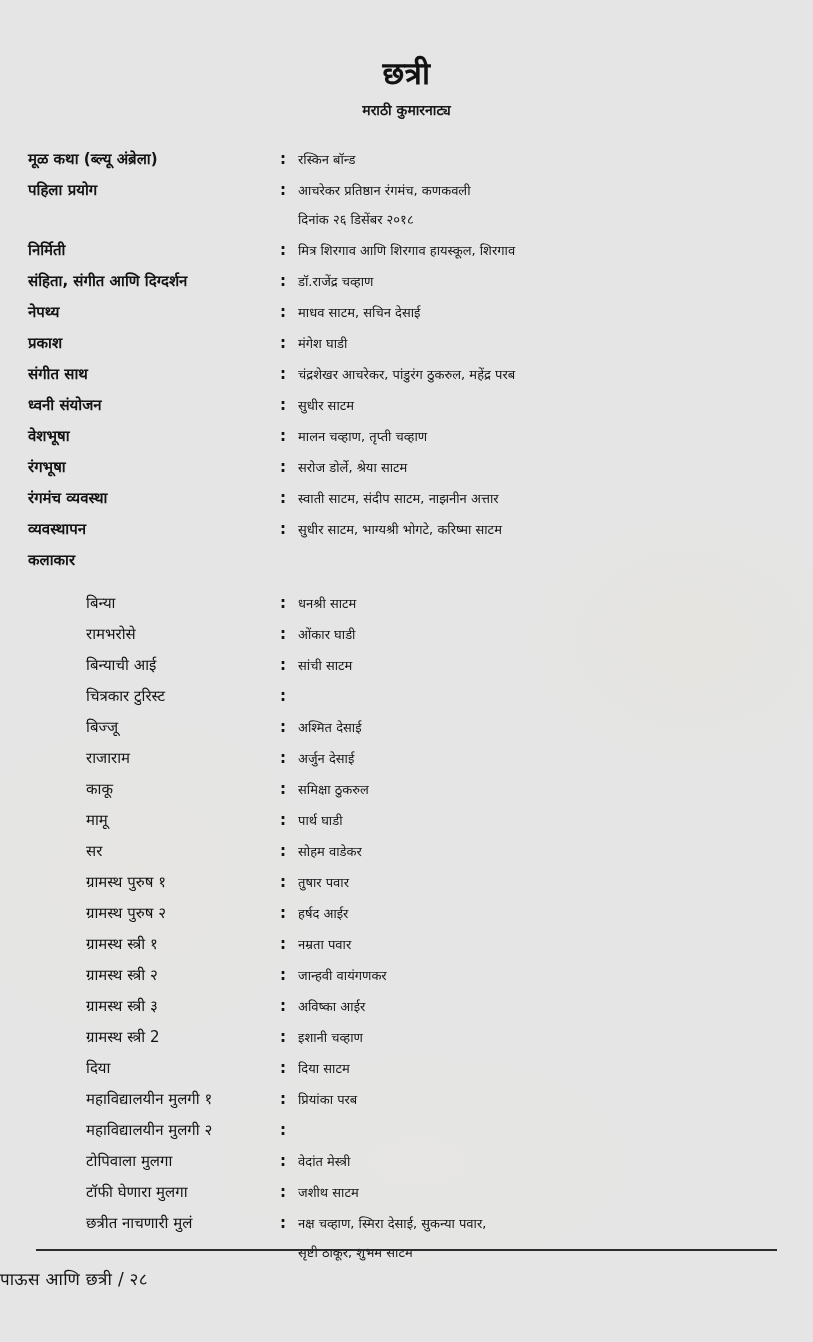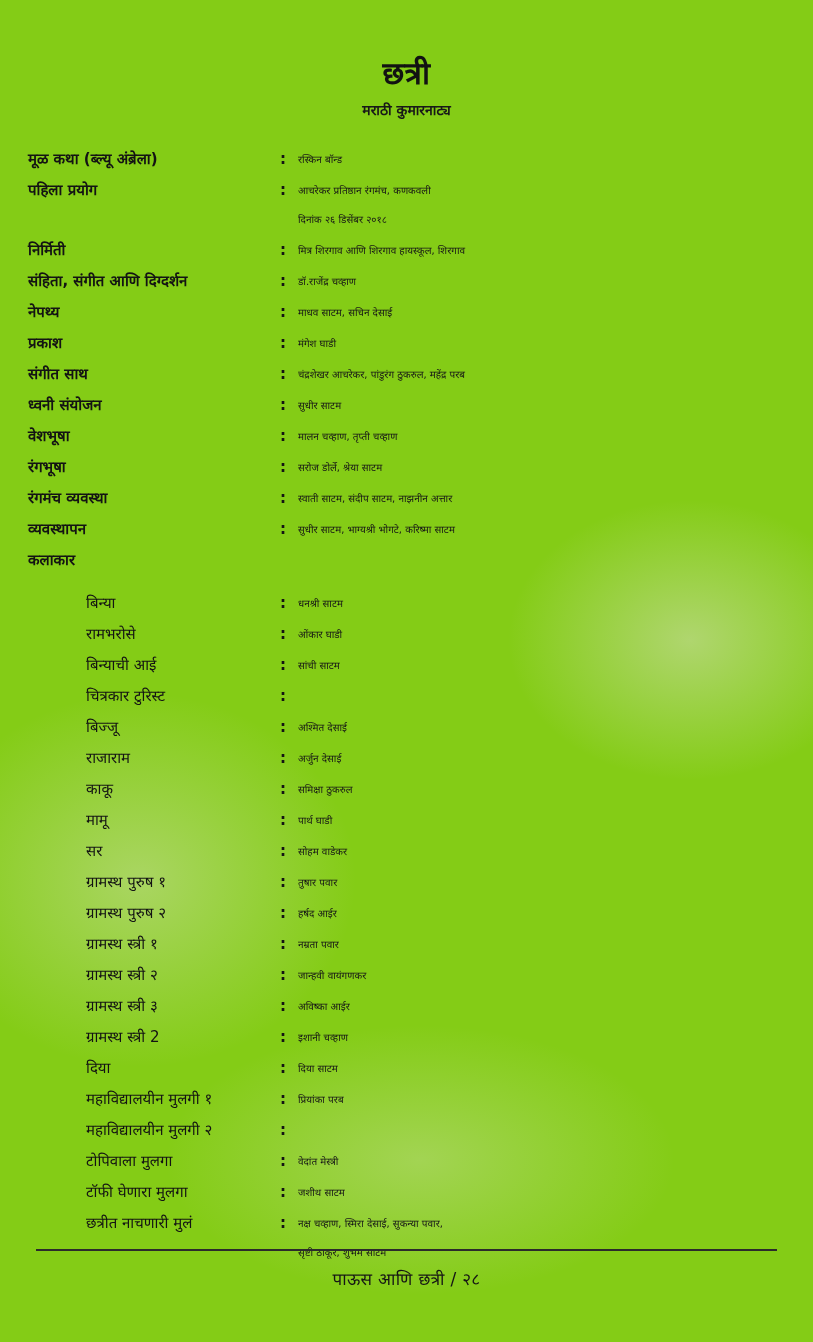--- a/index.html
+++ b/index.html
@@ -10,21 +10,21 @@
   }
   body {
     font-family: "Liberation Serif", "DejaVu Serif", serif;
     color: #1a1a1a;
   }
   #page {
     position: relative;
     width: 813px;
     height: 1342px;
     margin: 0 auto;
-    background: #84cc16;
+    background: #e5e5e5;
     overflow: hidden;
   }
   
   #page::before {
     content: "";
     position: absolute;
     inset: 0;
     pointer-events: none;
     background:
       radial-gradient(ellipse 260px 200px at 690px 640px, rgba(228,226,218,.45), rgba(255,255,255,0) 70%),
@@ -85,21 +85,21 @@
     font-family: "DejaVu Sans", sans-serif;
     font-size: 15px;
     font-weight: 700;
     line-height: 29px;
     text-align: left;
     color: #131313;
   }
   .row .value {
     flex: 1 1 auto;
     font-family: "DejaVu Sans", sans-serif;
-    font-size: 10px;
+    font-size: 13px;
     font-weight: 400;
     line-height: 29px;
     color: #161616;
   }
   .row .value .cont {
     display: block;
   }
 
   
   .section-head {
@@ -128,21 +128,21 @@
     bottom: 52px;
     z-index: 1;
   }
   .footer-rule {
     height: 2px;
     background: #2b2b2b;
     margin: 0 36px 0 36px;
   }
   .footer-text {
     margin-top: 16px;
-    text-align: center;
+    text-align: left;
     font-family: "DejaVu Sans", sans-serif;
     font-size: 17px;
     font-weight: 400;
     color: #151515;
     letter-spacing: .3px;
   }
 </style>
 </head>
 <body>
 

